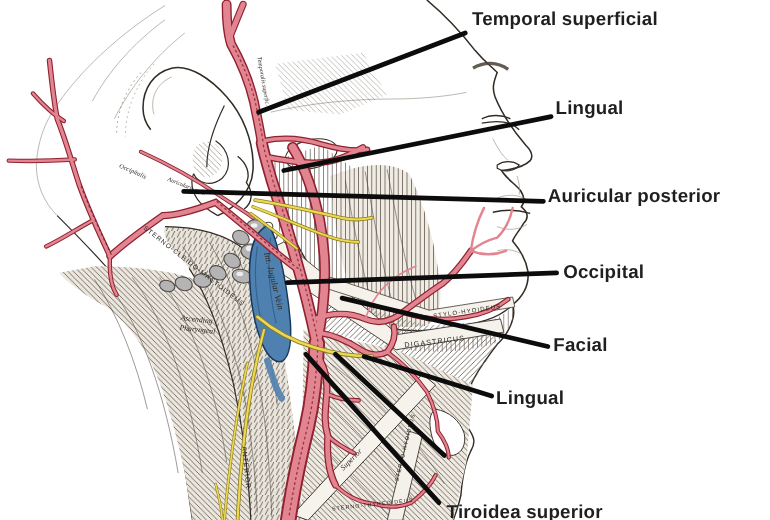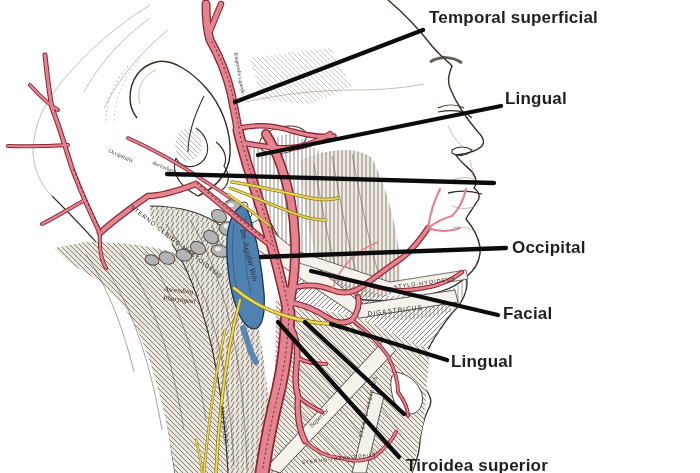--- a/index.html
+++ b/index.html
@@ -236,18 +236,19 @@
     <line class="leader" x1="261" y1="257" x2="506" y2="248"></line>
     <line class="leader" x1="311" y1="271" x2="498" y2="315"></line>
     <line class="leader" x1="331" y1="324" x2="447" y2="360"></line>
     <line class="leader" x1="305" y1="322" x2="404" y2="414"></line>
     <line class="leader" x1="278" y1="322" x2="399" y2="457"></line>
   </g>
 </svg>
 
 <div class="lbl" style="left:429px;top:8px">Temporal superficial</div>
 <div class="lbl" style="left:505px;top:89px">Lingual</div>
+<div class="lbl" style="left:498px;top:169px">Auricular posterior</div>
 <div class="lbl" style="left:512px;top:238px">Occipital</div>
 <div class="lbl" style="left:451px;top:352px">Lingual</div>
 <div class="lbl" style="left:503px;top:304px">Facial</div>
 <div class="lbl" style="left:406px;top:456px">Tiroidea superior</div>
 
 </div>
 
 </body></html>

